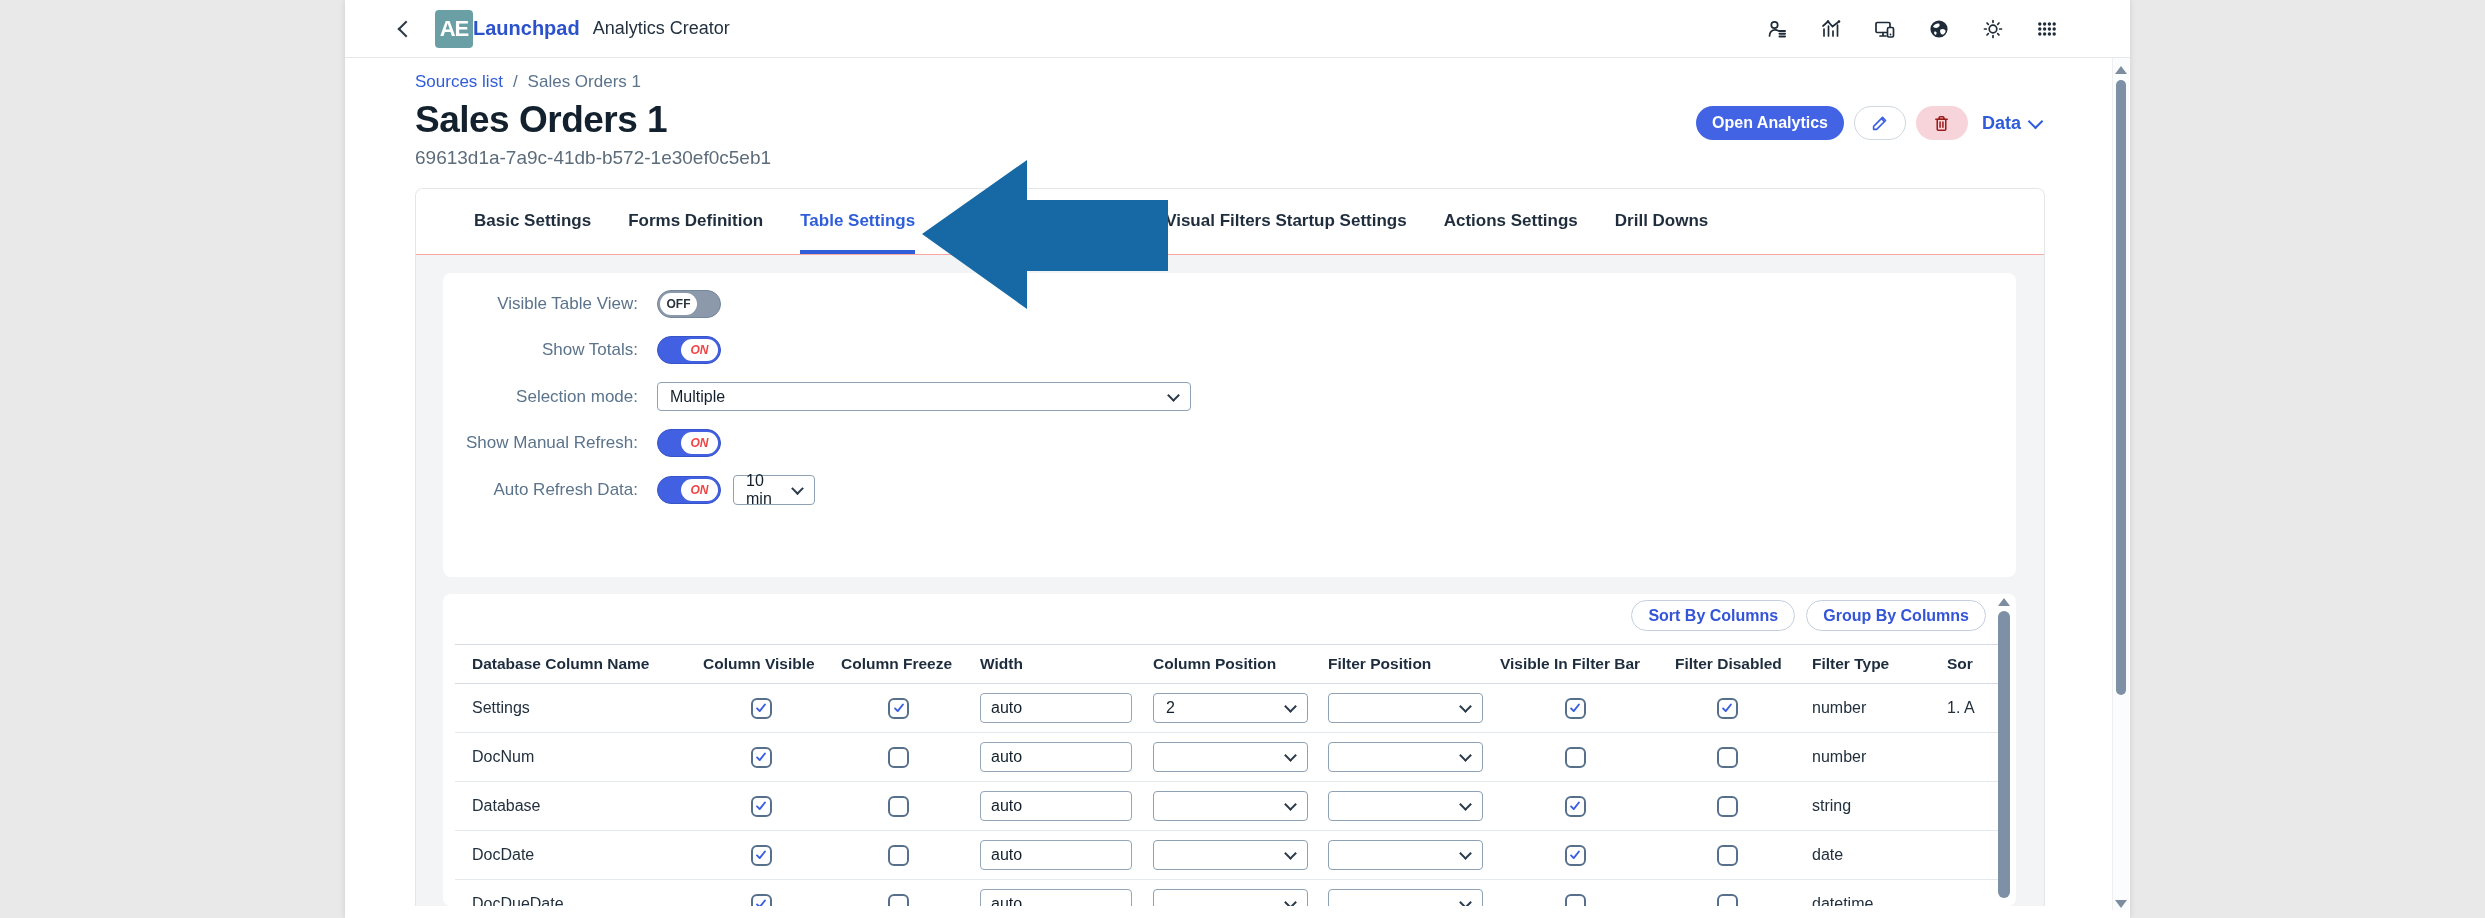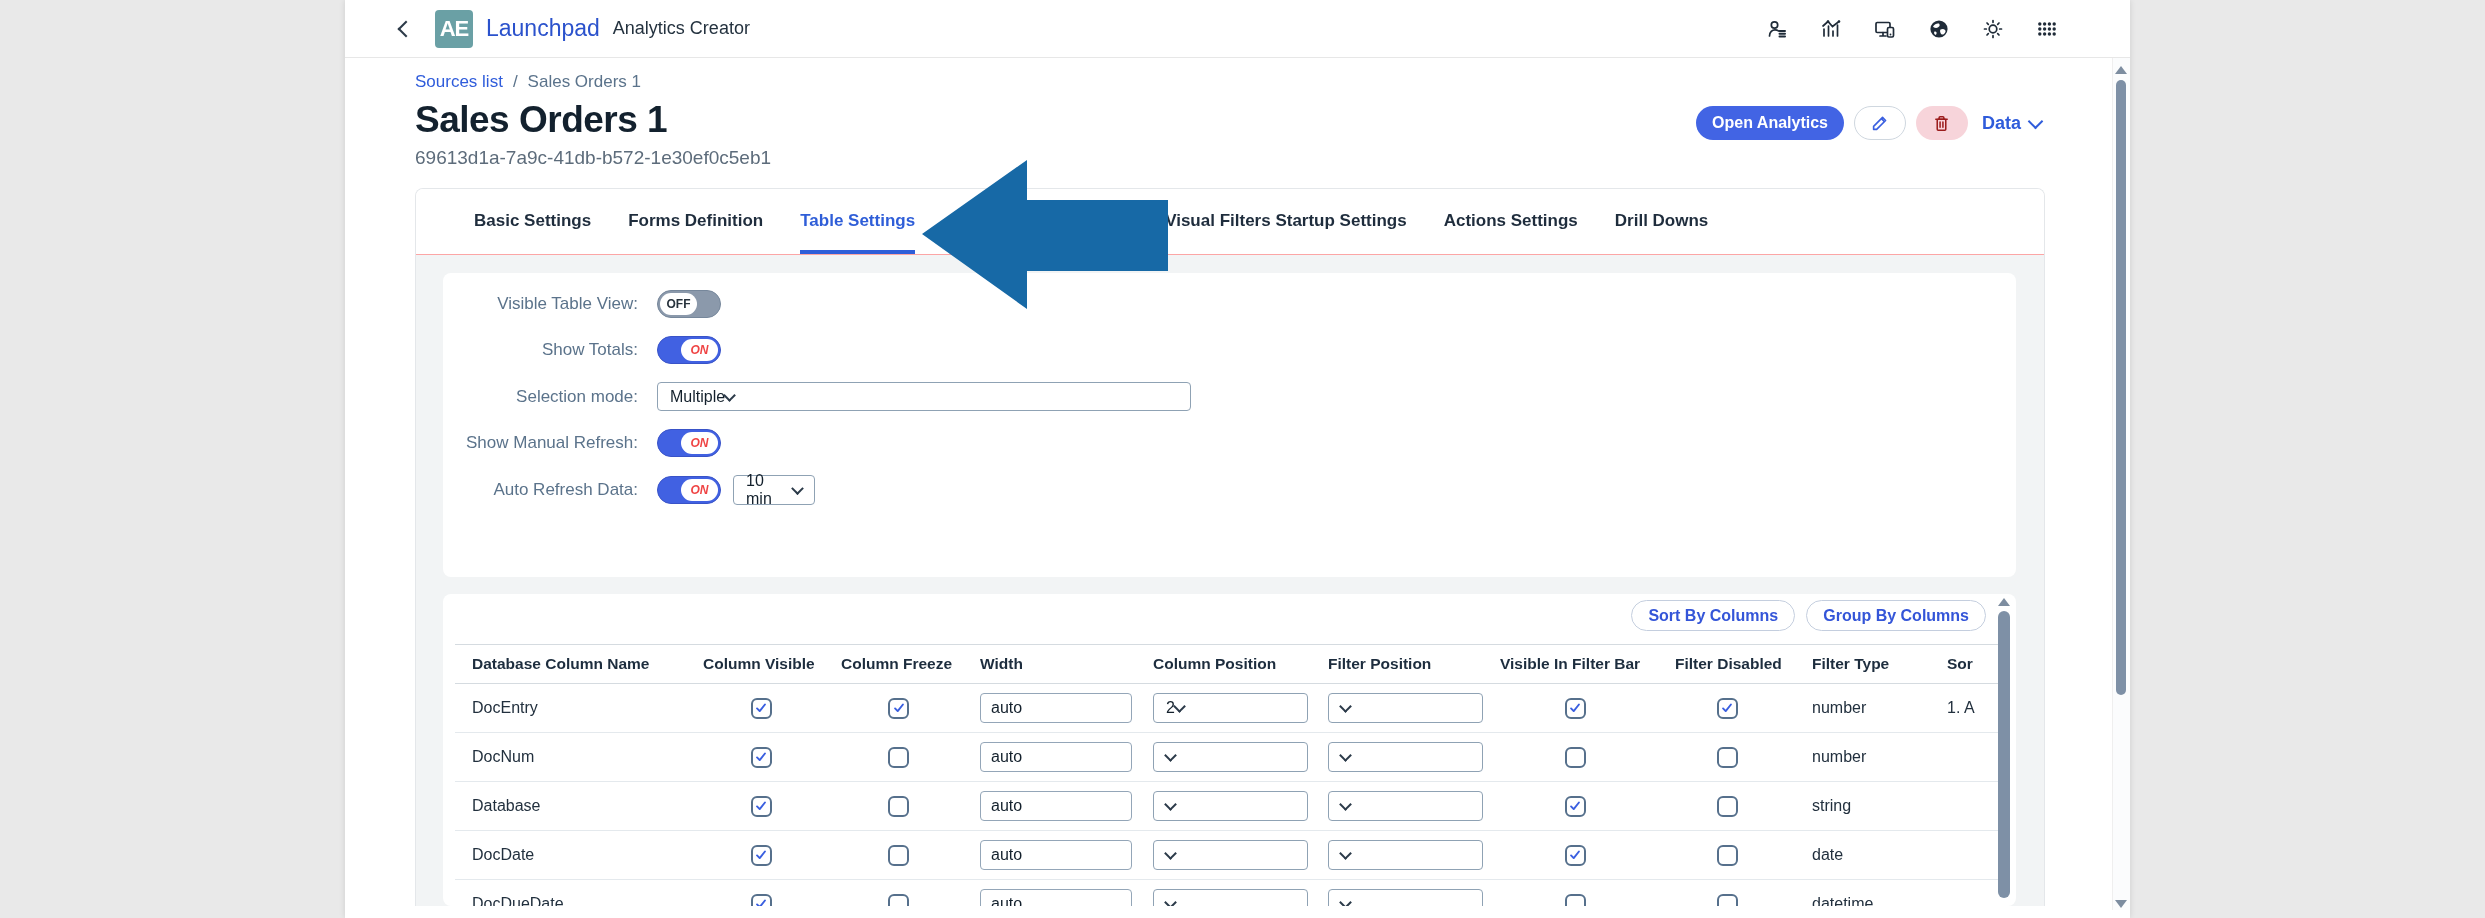--- a/index.html
+++ b/index.html
@@ -10,21 +10,21 @@
 
   
   .topbar{height:58px;display:flex;align-items:center;padding:0 70px 0 48px;
     border-bottom:1px solid #e7e7e7;box-sizing:border-box;background:#fff;}
   .backbtn{width:26px;height:26px;display:flex;align-items:center;justify-content:center;cursor:pointer;}
   .chev{display:inline-block;width:8px;height:8px;border-right:2px solid currentColor;
     border-bottom:2px solid currentColor;transform:rotate(45deg);}
   .chev.left{transform:rotate(135deg);width:10px;height:10px;color:#2c3a48;}
   .logo{width:38px;height:38px;margin-left:16px;border-radius:4px;background:#6aa0a5;color:#fff;
     display:flex;align-items:center;justify-content:center;font-size:22px;font-weight:700;letter-spacing:-1px;}
-  .brand{margin-left:13px;font-size:23px;font-weight:400;color:#2b52cc;}
+  .brand{font-size:20px;font-weight:700;color:#2b52cc;}
   .product{margin-left:13px;font-size:18px;color:#24323f;}
   .top-icons{margin-left:auto;display:flex;align-items:center;gap:28px;}
   .tico{width:26px;height:26px;display:flex;align-items:center;justify-content:center;color:#1f2b38;cursor:pointer;}
   .tico svg{width:24px;height:24px;}
 
   
   .page{padding:14px 85px 0 70px;background:#fff;}
   .breadcrumb{font-size:17px;display:flex;gap:10px;align-items:center;}
   .breadcrumb a{color:#2f5cdb;text-decoration:none;cursor:pointer;}
   .breadcrumb .sep,.breadcrumb .cur{color:#5b738b;}
@@ -61,21 +61,21 @@
   .fctl{margin-left:19px;display:flex;align-items:center;}
   .switch{width:64px;height:28px;border-radius:14px;display:flex;align-items:center;
     box-sizing:border-box;cursor:pointer;}
   .switch .knob{width:37px;height:22px;border-radius:11px;background:#fff;display:flex;align-items:center;
     justify-content:center;font-size:12px;font-weight:700;}
   .switch.off{background:#8b99ab;border:1px solid #76879b;justify-content:flex-start;padding:0 2px;}
   .switch.off .knob{color:#27323c;}
   .switch.on{background:#4161e2;border:1px solid #3953c8;justify-content:flex-end;padding:0 2px;}
   .switch.on .knob{color:#ef4444;font-style:italic;}
   .sel{height:29px;background:#fff;border:1px solid #8fa2b4;border-radius:4px;display:flex;
-    align-items:center;padding:0 12px;font-size:16px;color:#13202c;
+    align-items:center;justify-content:space-between;padding:0 12px;font-size:16px;color:#13202c;
     box-sizing:border-box;cursor:pointer;}
   .sel .chev{width:7px;height:7px;color:#2b3a49;margin-top:-3px;}
   .sel.wide{width:534px;}
   .sel.mini{width:82px;margin-left:12px;height:30px;}
 
   
   .table-card{background:#fff;border-radius:8px;flex:1;position:relative;box-sizing:border-box;
     padding-top:6px;overflow:hidden;}
   .tbl-btns{display:flex;justify-content:flex-end;gap:11px;margin-right:30px;}
   .pill-btn{height:31px;border-radius:16px;border:1px solid #c4cede;background:#fff;color:#3455d8;
@@ -295,21 +295,21 @@
                 <div class="hc w4">Width</div>
                 <div class="hc w5">Column Position</div>
                 <div class="hc w6">Filter Position</div>
                 <div class="hc w7">Visible In Filter Bar</div>
                 <div class="hc w8">Filter Disabled</div>
                 <div class="hc w9">Filter Type</div>
                 <div class="hc w10">Sor</div>
               </div>
               <div id="tbody">
                   <div class="trow">
-      <div class="tc w1">DocEntry</div>
+      <div class="tc w1">Settings</div>
       <div class="tc w2 ctr">
                       <span class="cb">
                         <svg viewBox="0 0 16 16">
                           <path d="M3.5 8.5l3 3 6-7.5" fill="none" stroke="#3a5fe0" stroke-width="2.2" stroke-linecap="round" stroke-linejoin="round"></path>
                         </svg>
                       </span>
                     </div>
       <div class="tc w3 ctr">
                       <span class="cb">
                         <svg viewBox="0 0 16 16">

